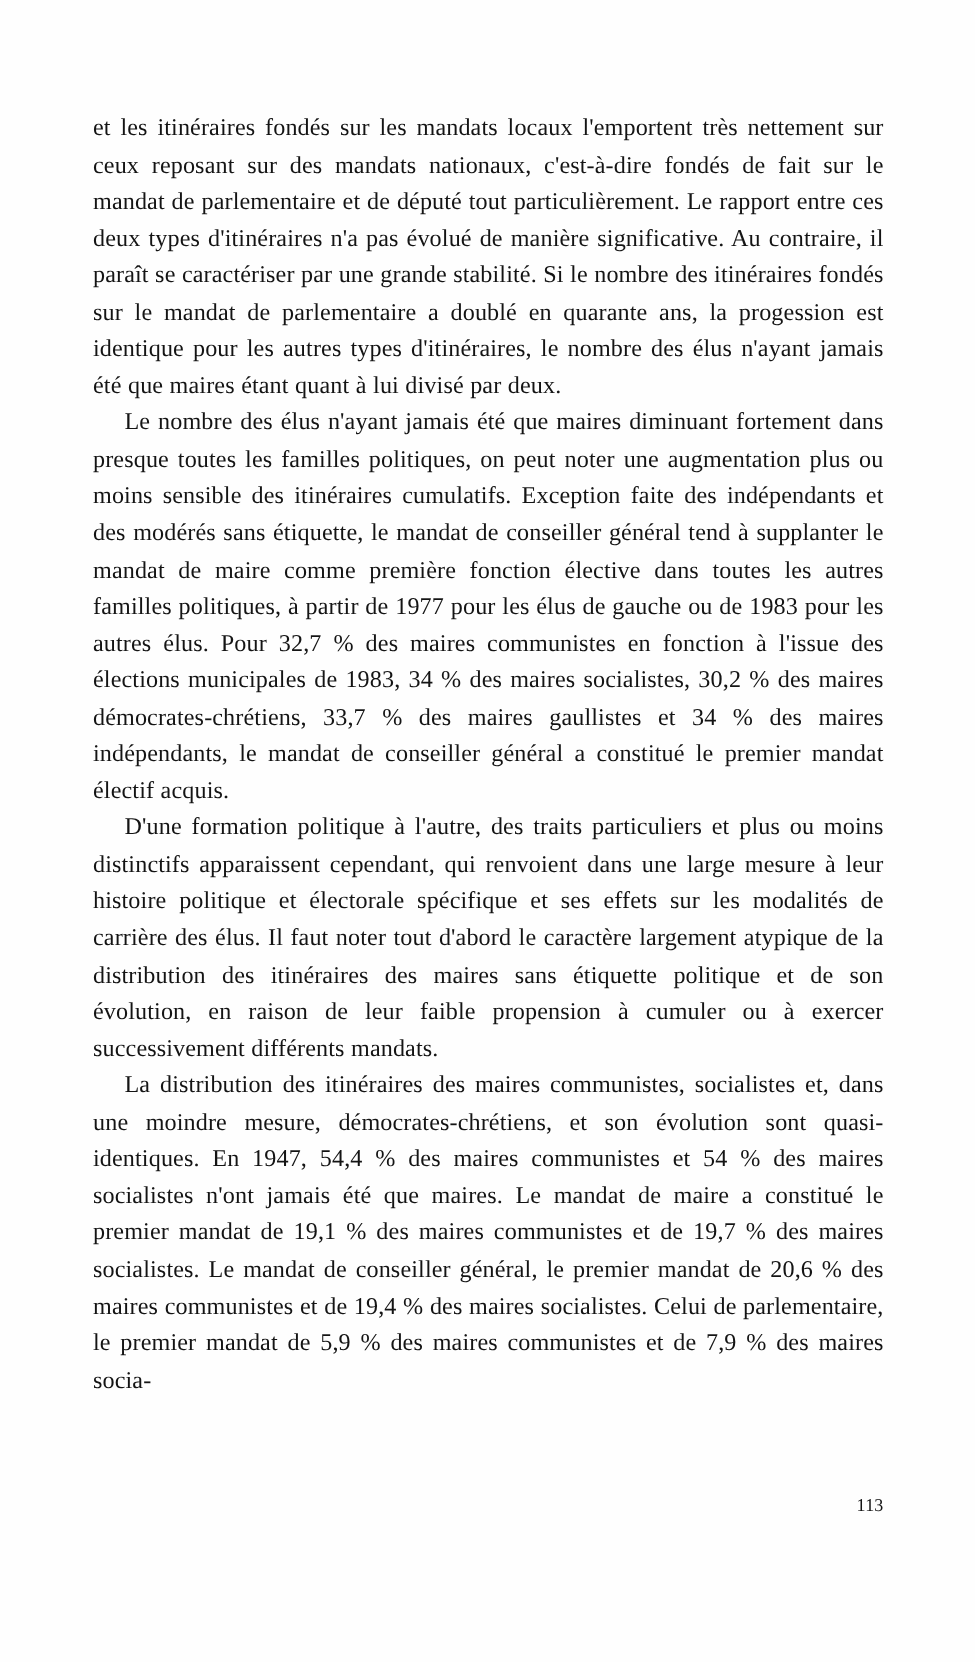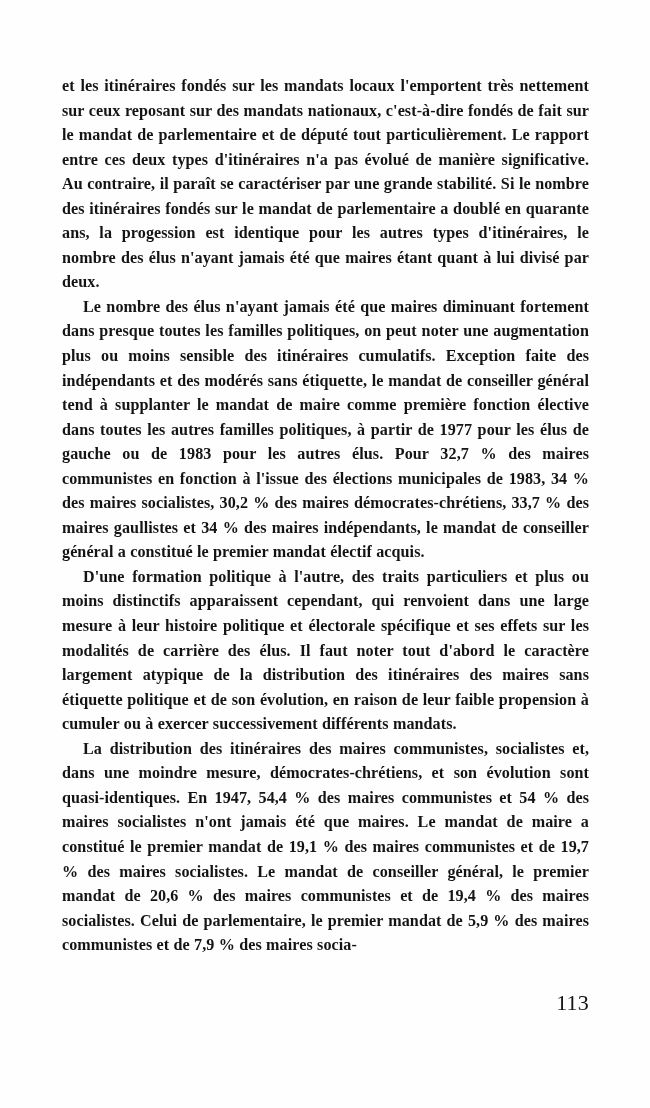--- a/index.html
+++ b/index.html
@@ -25,21 +25,20 @@
     width: 650px;
     height: 1108px;
     background: #fefefe;
   }
 
   .text-block {
     position: absolute;
     left: 62px;
     top: 74px;
     width: 527px;
-    font-weight: bold;
   }
 
   .para {
     margin: 0;
     text-align: justify;
     text-justify: inter-word;
     font-size: 16.1px;
     line-height: 24.55px;
     letter-spacing: 0.005em;
     word-spacing: 0.012em;
@@ -49,21 +48,21 @@
   .para.indent {
     text-indent: 21px;
   }
 
   .folio {
     position: absolute;
     left: 62px;
     top: 993px;
     width: 527px;
     text-align: right;
-    font-size: 22px;
+    font-size: 12px;
     line-height: 20px;
     letter-spacing: 0.01em;
   }
 
   
   .para, .folio {
     text-rendering: optimizeLegibility;
   }
 </style>
 </head>

